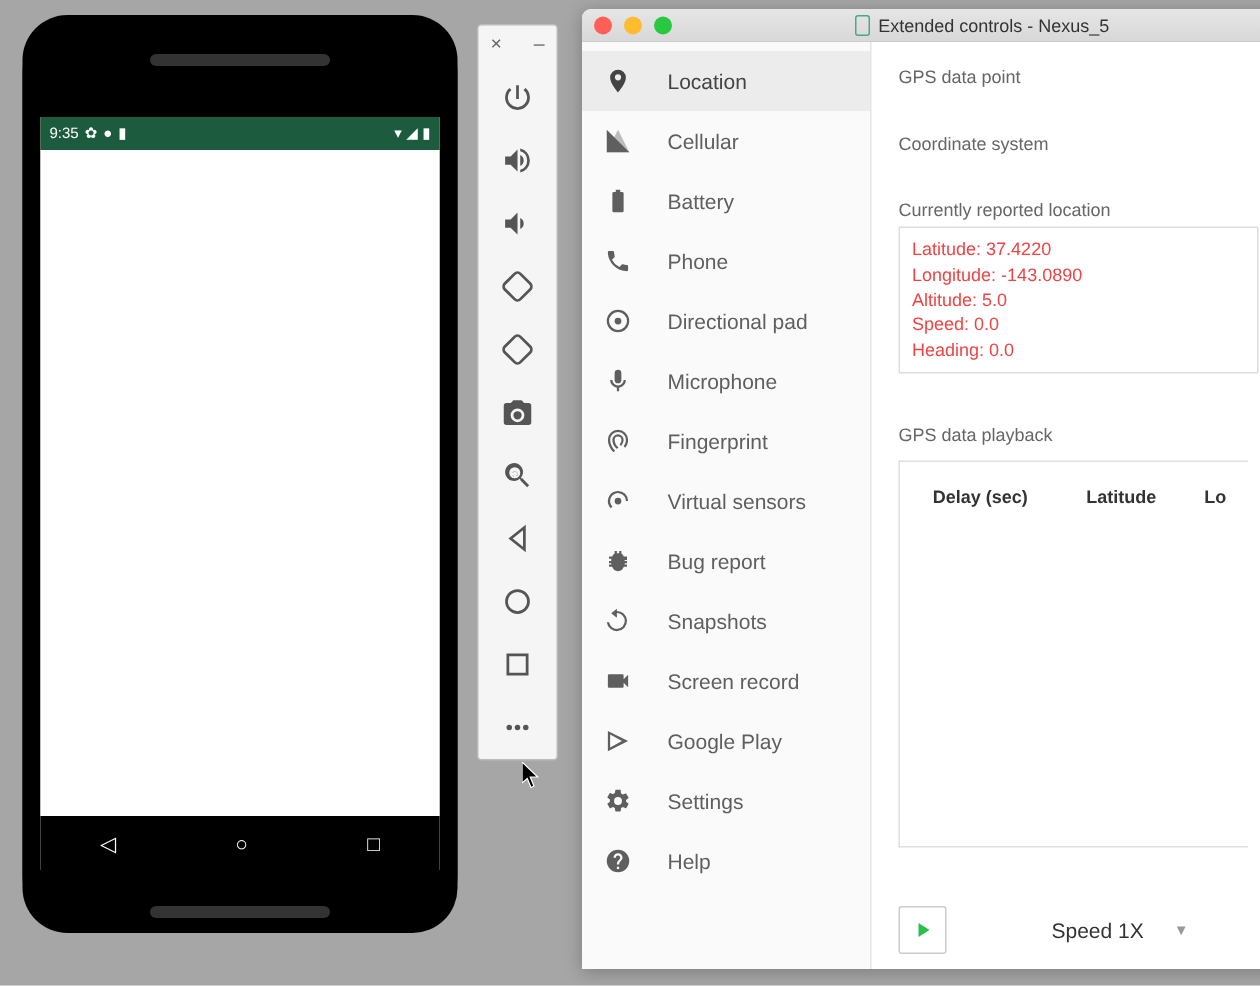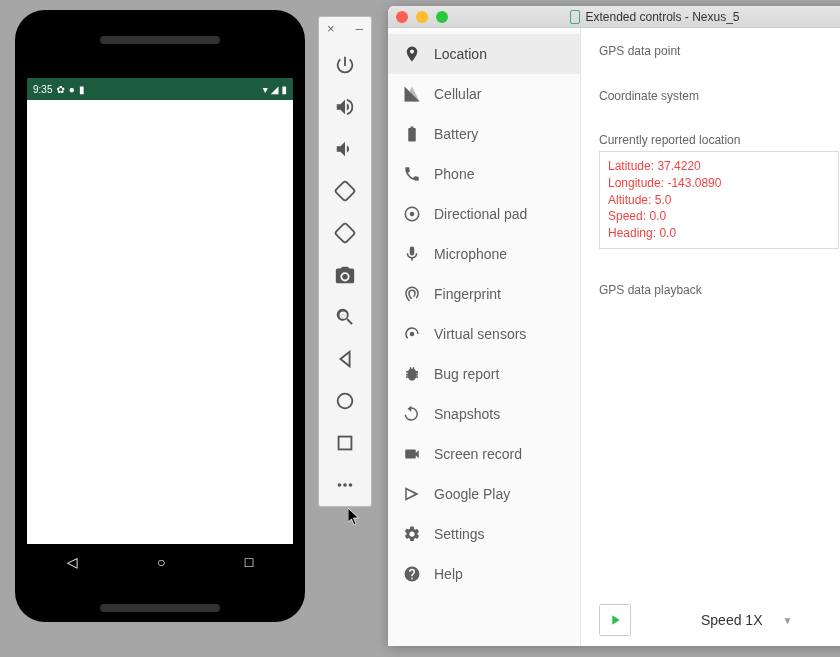--- a/index.html
+++ b/index.html
@@ -157,21 +157,21 @@
     width: 193px;
     background:#fafafa;
     border-right:1px solid #e5e5e5;
     padding-top:6px;
     overflow-y:auto;
   }
   .sb-item {
     display:flex; align-items:center;
     height:40px;
     padding-left:14px;
-    gap:12px;
+    gap:23px;
     font-size:14px;
     color:#5f5f5f;
     cursor:pointer;
   }
   .sb-item.active { background:#ececec; color:#444; }
   .sb-icon { width:20px; display:flex; align-items:center; justify-content:center;}
   .sb-icon svg{ width:18px; height:18px; fill:#5f5f5f;}
   .sb-item.active .sb-icon svg{ fill:#444;}
 
   .ext-content {
@@ -453,20 +453,30 @@
       </div>
       <div class="section-h">Currently reported location</div>
       <div class="loc-box">
         <div><span>Latitude:</span> <span>37.4220</span></div>
         <div><span>Longitude:</span> <span>-143.0890</span></div>
         <div><span>Altitude:</span> <span>5.0</span></div>
         <div><span>Speed:</span> <span>0.0</span></div>
         <div><span>Heading:</span> <span>0.0</span></div>
       </div>
       <div class="playback-h">GPS data playback</div>
+      <table class="table">
+        <thead>
+            <tr>
+          <th>Delay (sec)</th>
+          <th>Latitude</th>
+          <th>Lo</th>
+        </tr>
+          </thead>
+        <tbody></tbody>
+      </table>
       <div class="bottom-bar">
         <div class="play-btn">
           <svg viewBox="0 0 24 24">
               <path d="M8 5v14l11-7z"></path>
             </svg>
         </div>
         <div class="speed-sel">
           <span>Speed 1X</span>
           <span class="chev">▼</span>
         </div>

